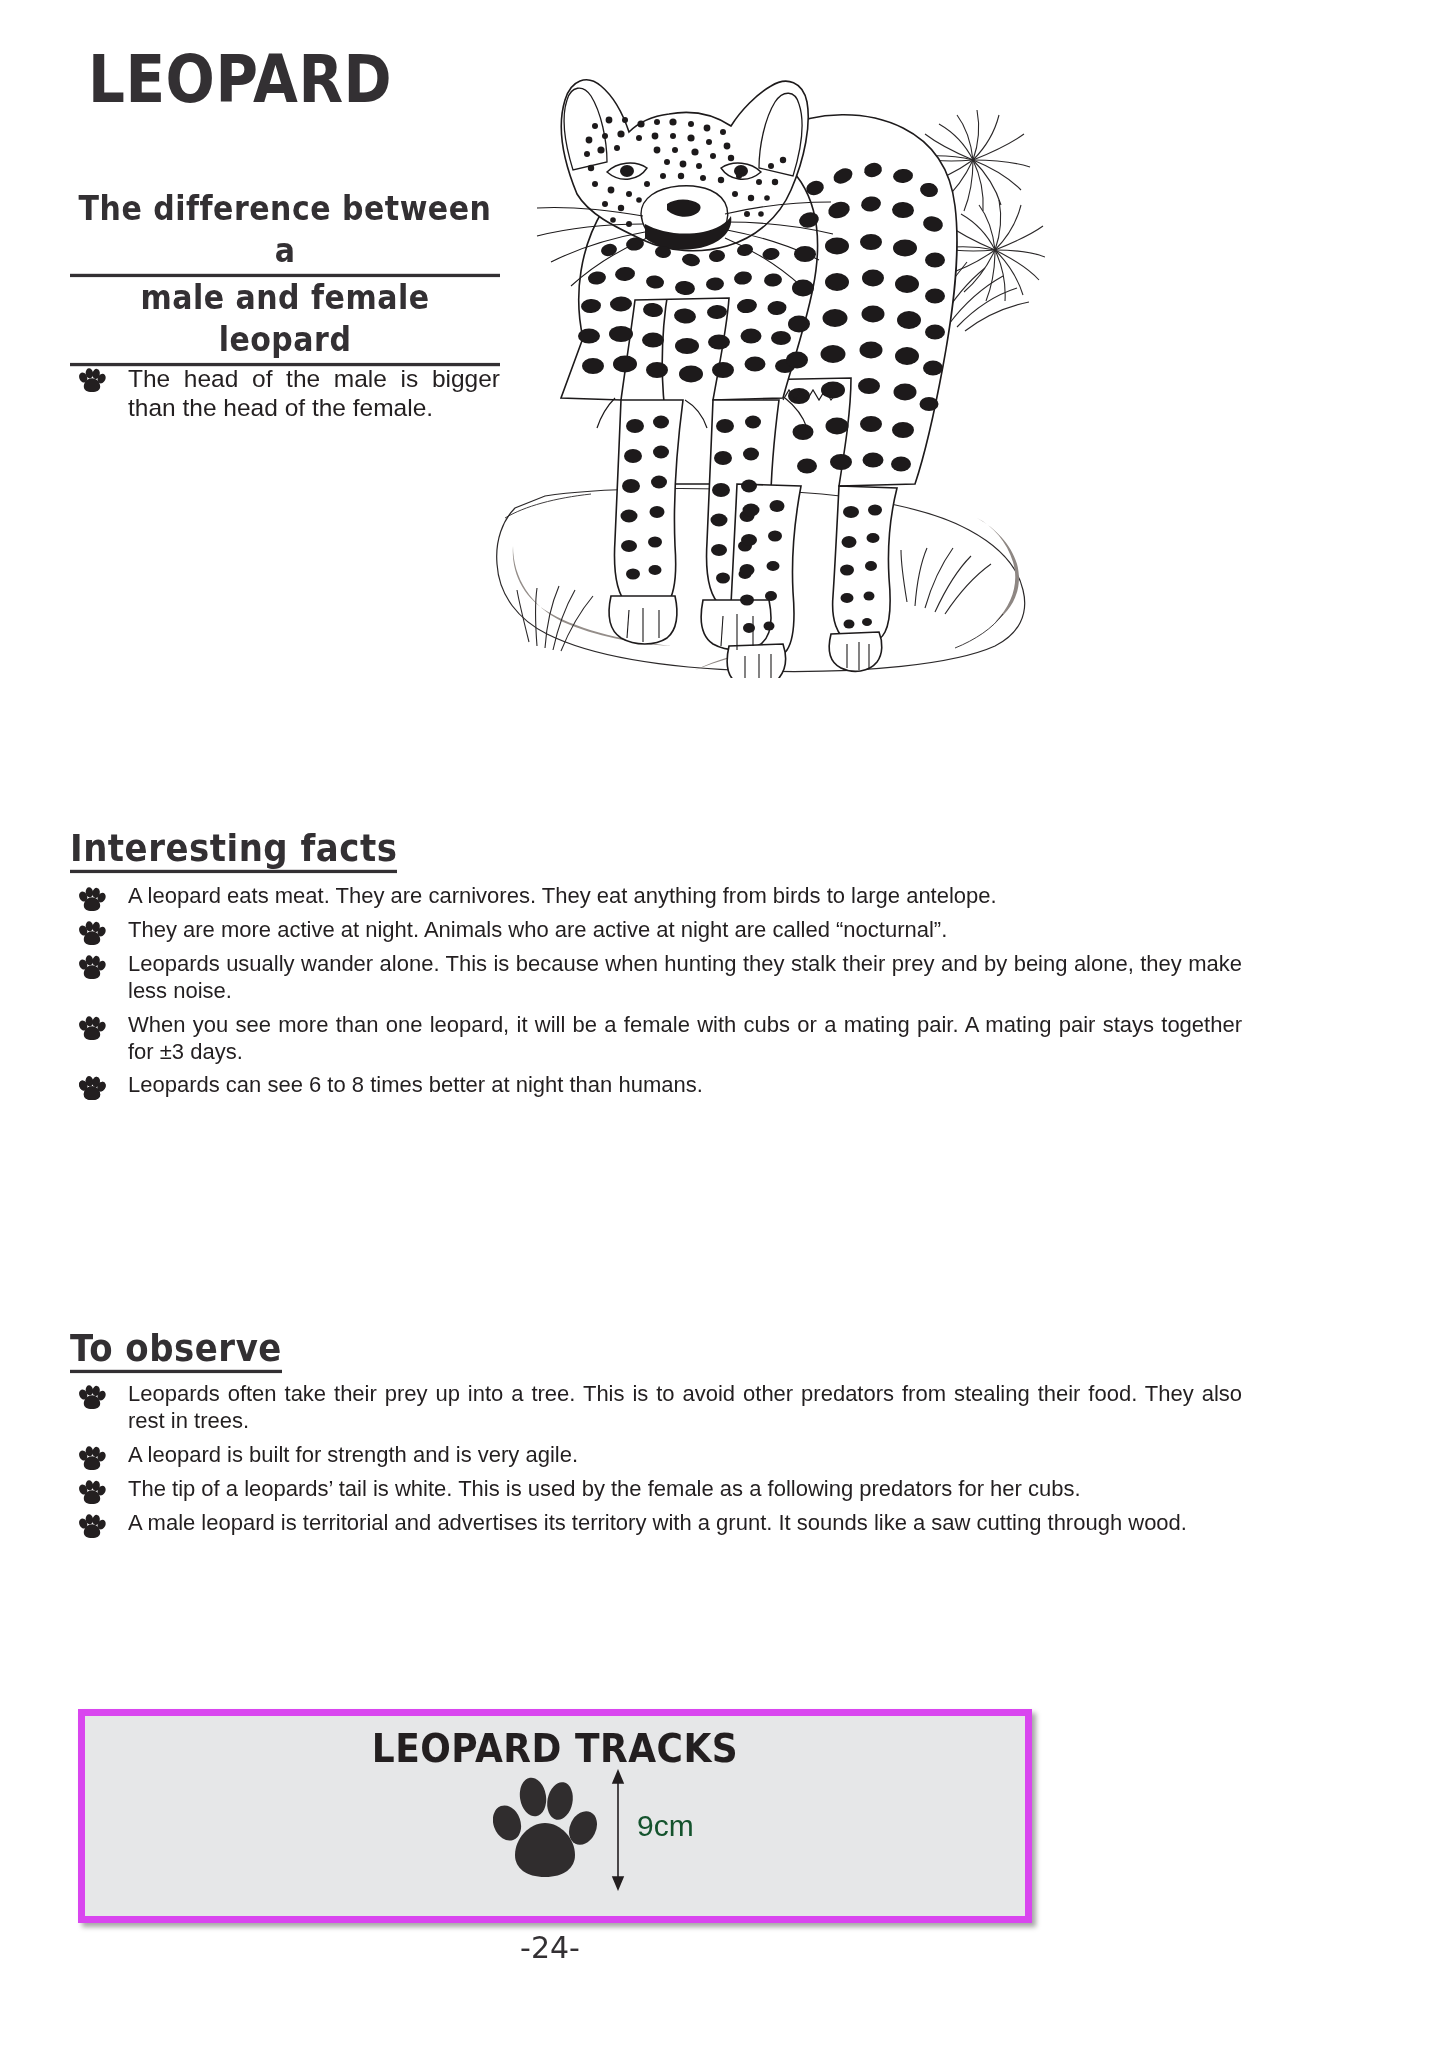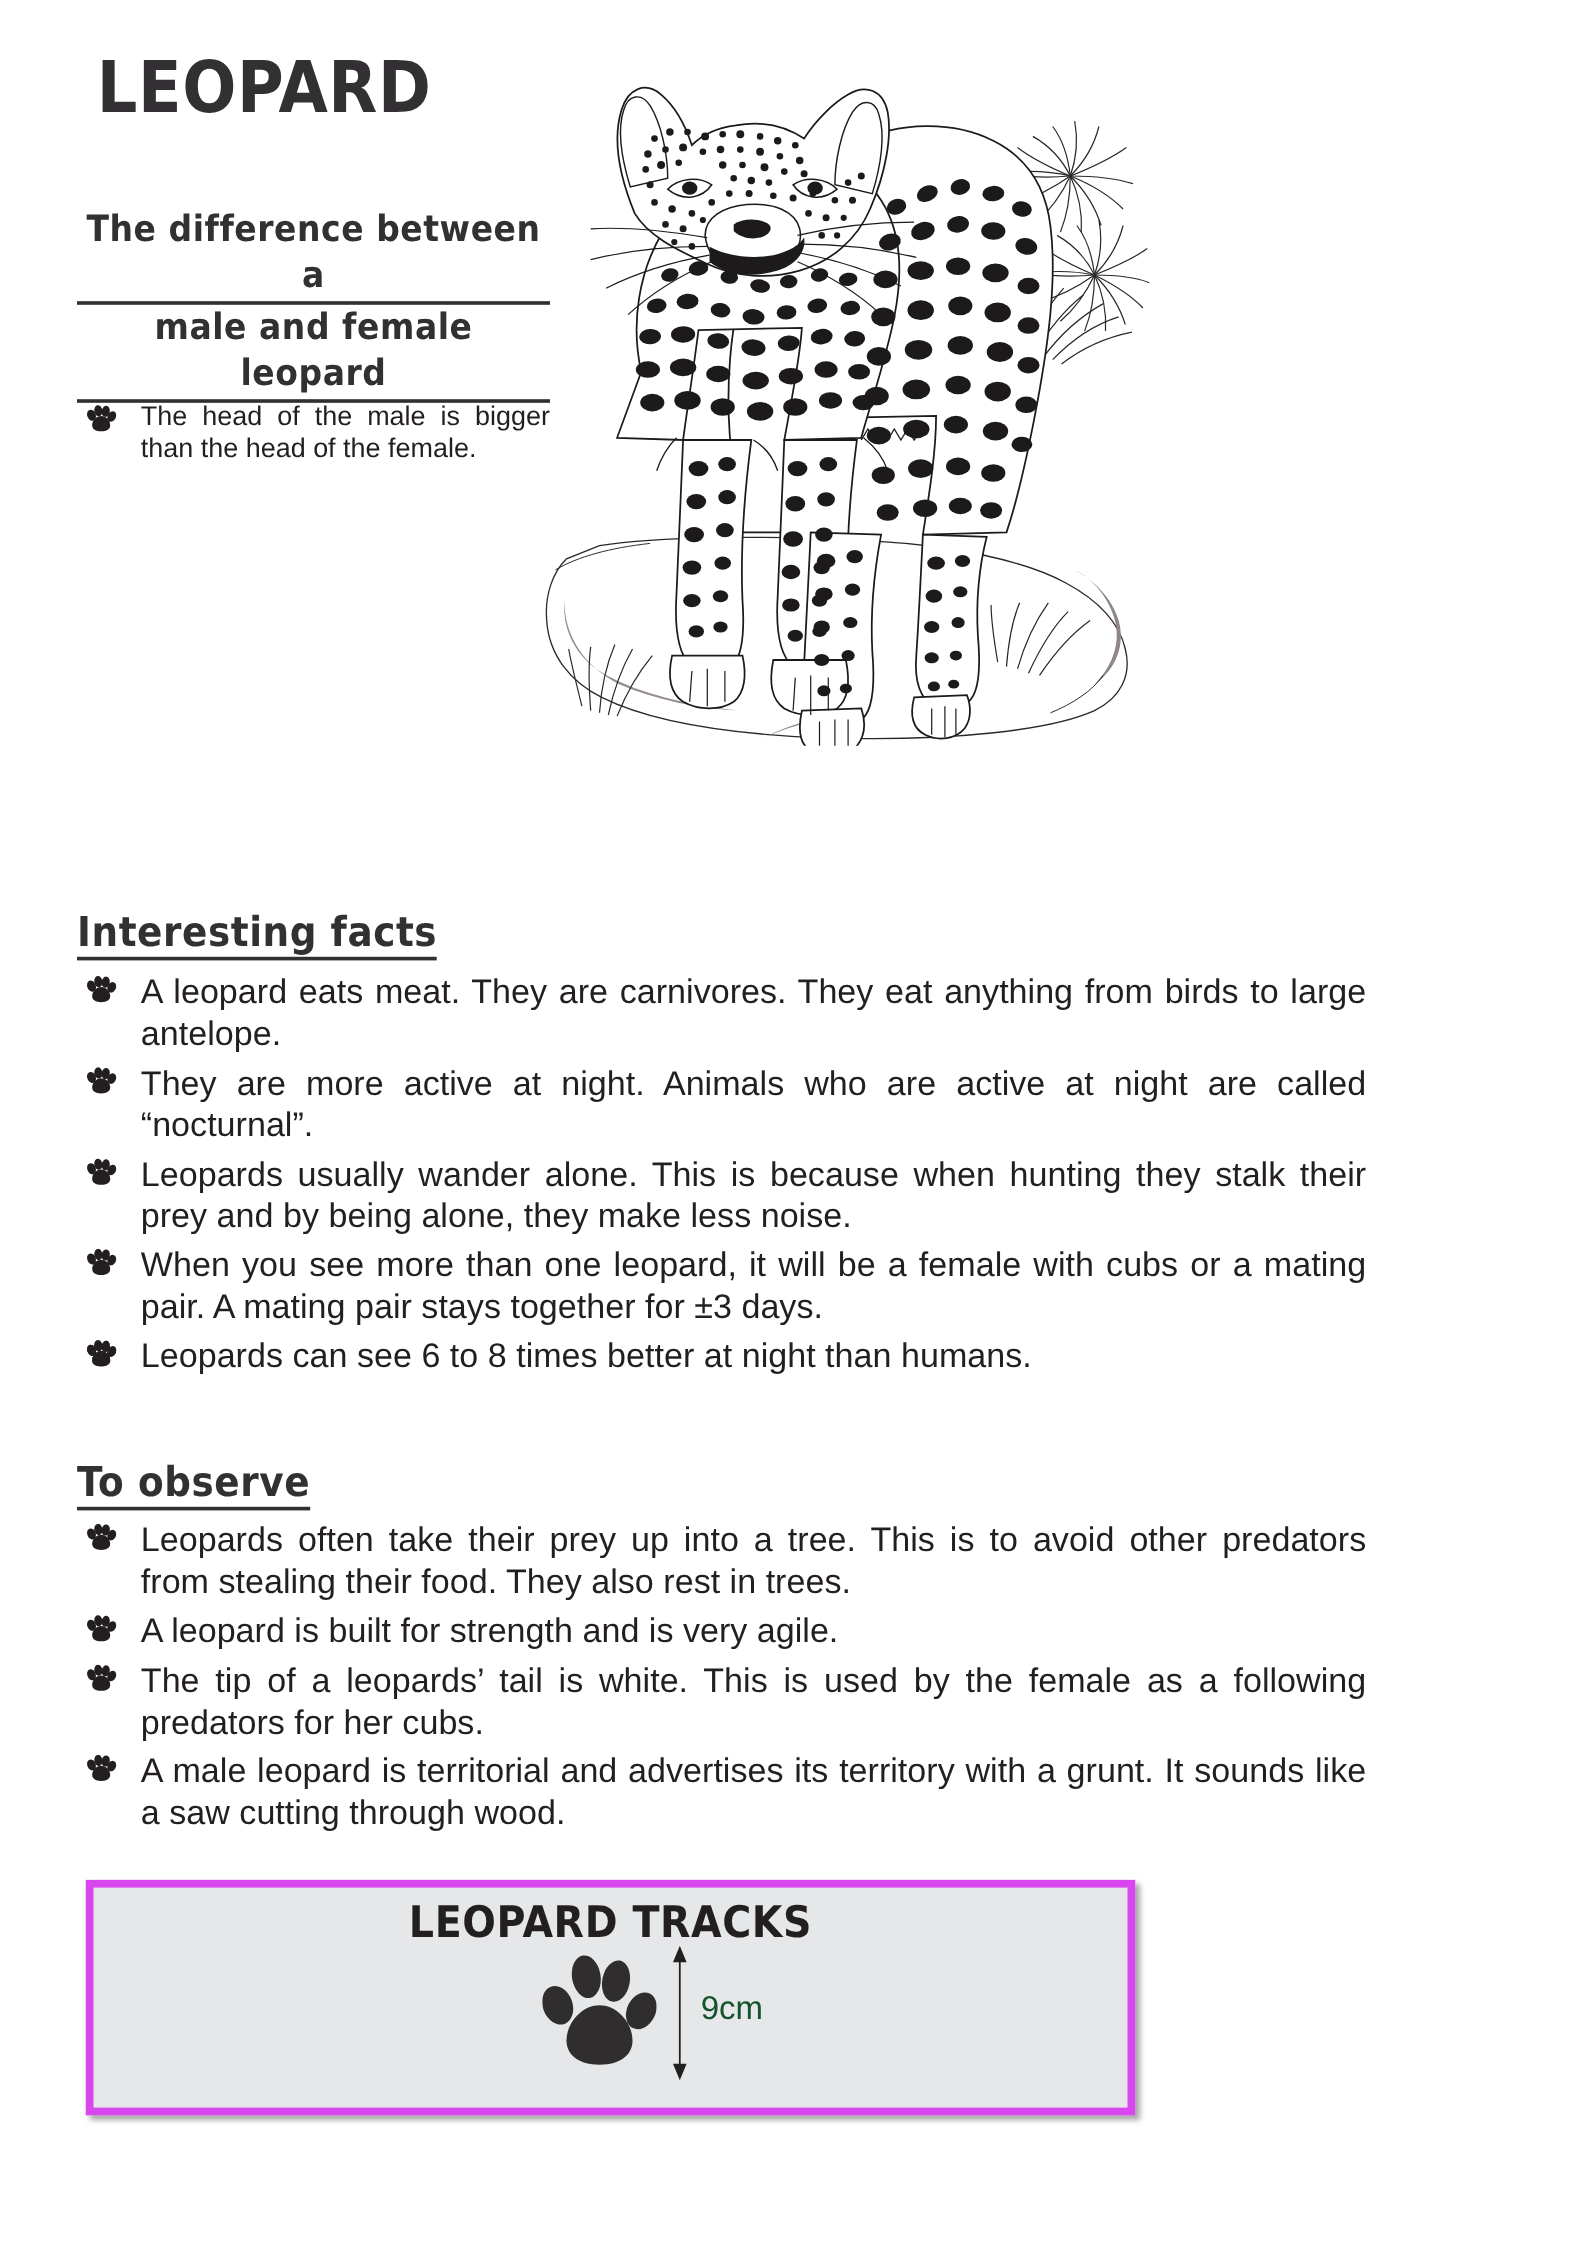--- a/index.html
+++ b/index.html
@@ -64,21 +64,21 @@
     border-bottom:3.5px solid #333033;
     padding-bottom:1px;
   }
 
   
   ul.paws{list-style:none;margin:0;padding:0;}
   ul.paws li{
     position:relative;
     padding-left:58px;
     margin:0 0 7px 0;
-    font-size:31px;
+    font-size:22px;
     line-height:1.22;
     text-align:justify;
     color:#231f20;
   }
   ul.paws li:last-child{margin-bottom:0;}
   ul.paws li .pawbul{
     position:absolute;left:8px;top:4px;
     width:28px;height:26px;
   }
   ul.paws li .pawbul svg{display:block;width:100%;height:100%;}
@@ -733,14 +733,15 @@
             <line x1="11" y1="10" x2="11" y2="112"></line>
             <polygon points="11,2 6,14 16,14"></polygon>
             <polygon points="11,120 6,108 16,108"></polygon>
           </g>
         </svg>
         <span class="dimlabel">9cm</span>
       </div>
     </div>
   </div>
 
+  <div class="pageno">-24-</div>
 
 </div>
 
 </body></html>

